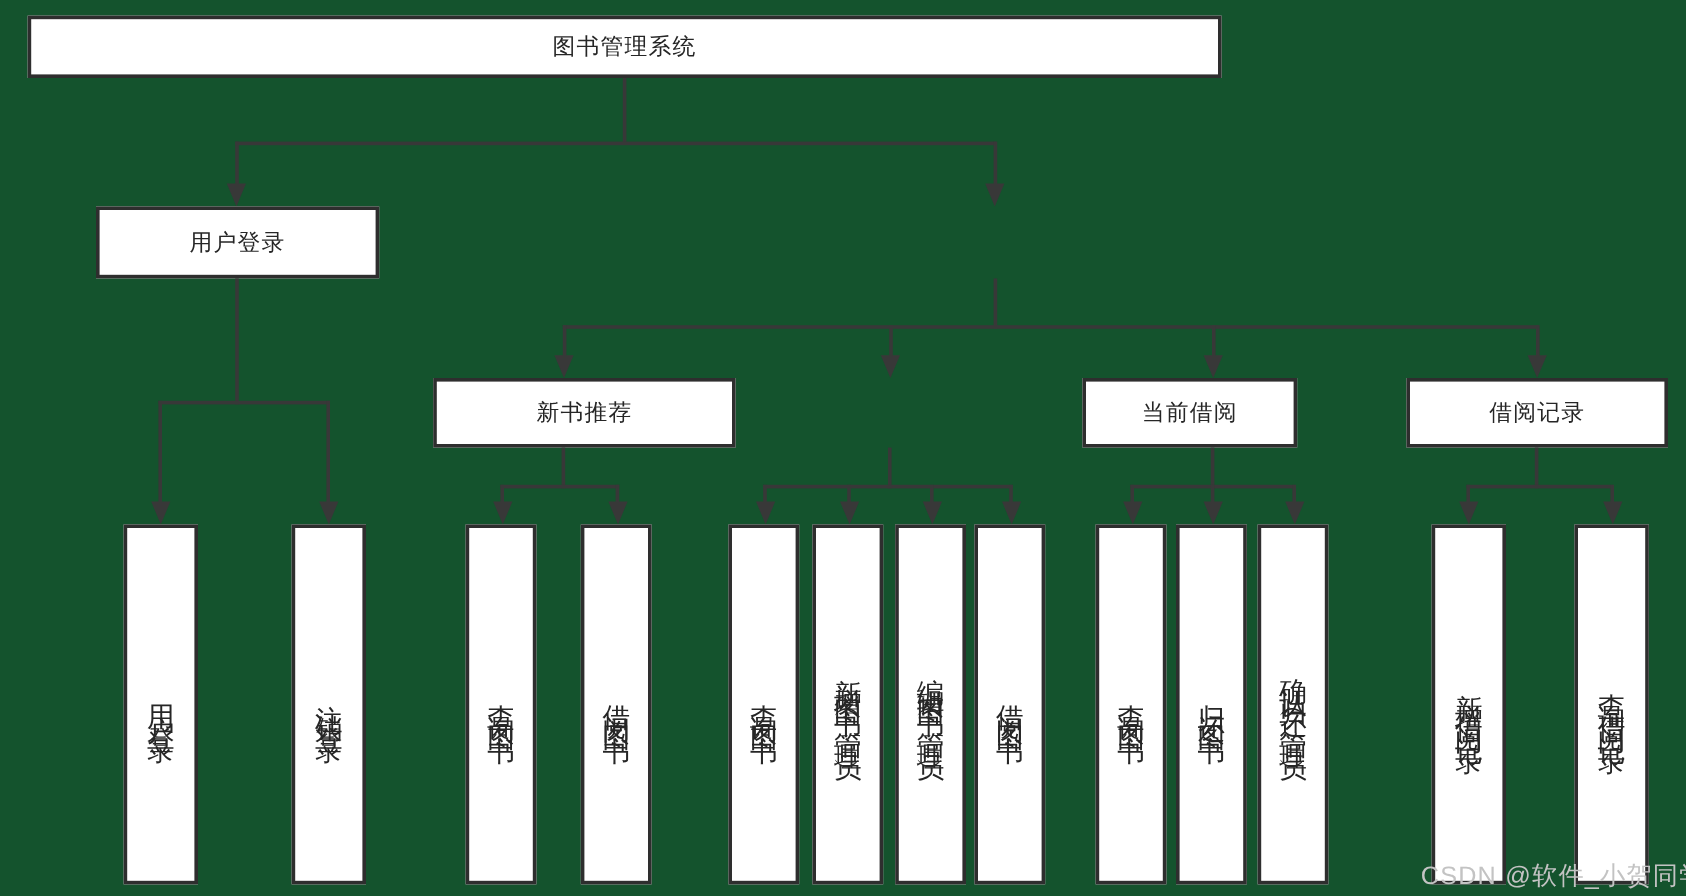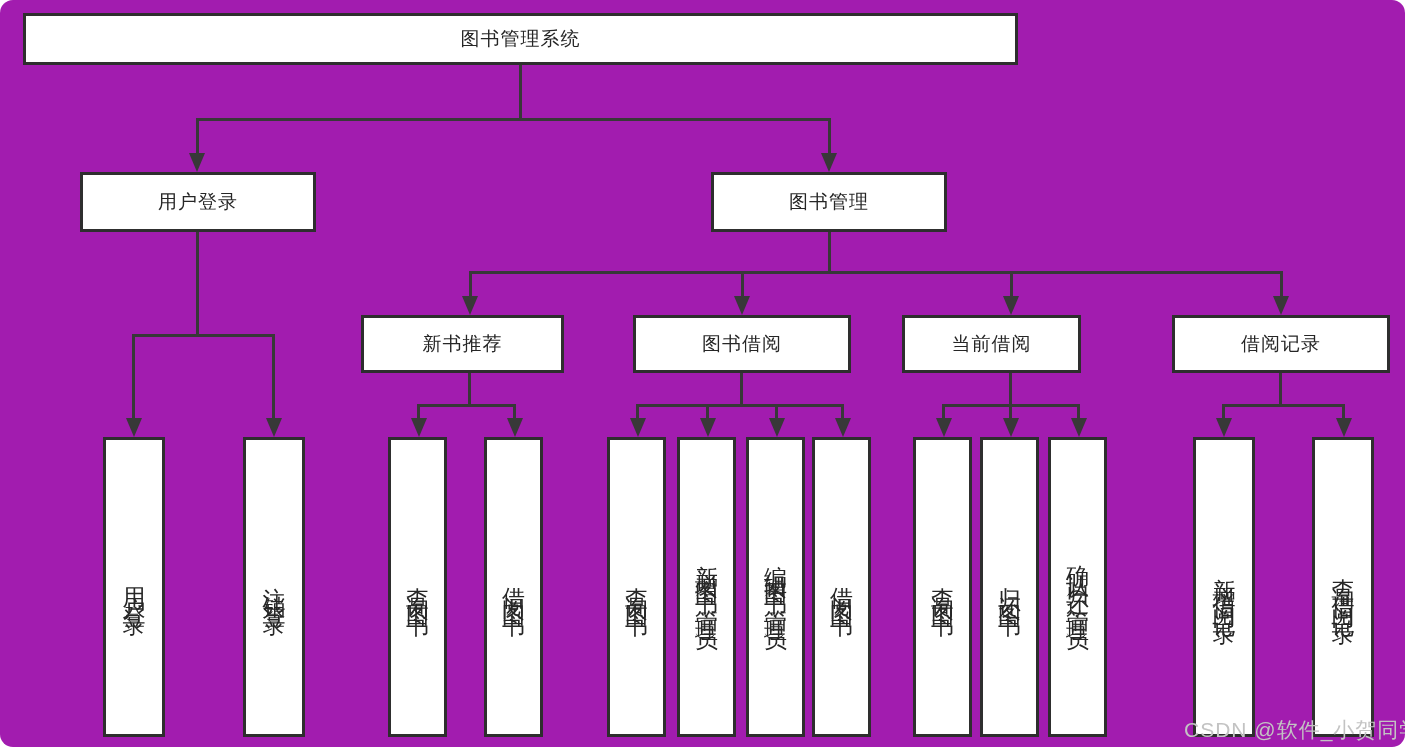--- a/index.html
+++ b/index.html
@@ -3,23 +3,22 @@
 <meta charset="utf-8">
 <style>
   * { margin: 0; padding: 0; box-sizing: border-box; }
   html, body { background: #ffffff; }
   body { font-family: "Liberation Sans", "DejaVu Sans", sans-serif; }
 
   .canvas {
     position: relative;
     width: 1405px;
     height: 747px;
-    background: #a21caf;
+    background: #14532d;
     overflow: hidden;
-    border-radius: 13px;
   }
 
   
   .node {
     position: absolute;
     border: 3px solid #2e2e2e;
     background: #ffffff;
     display: flex;
     align-items: center;
     justify-content: center;
@@ -70,47 +69,41 @@
   <div class="vline" style="left:519px; top:65px; height:55px;"></div>
   <div class="hline" style="left:196px; top:118px; width:634px;"></div>
   <div class="vline" style="left:196px; top:118px; height:38px;"></div>
   <div class="arrowhead" style="left:189px; top:153px;"></div>
   <div class="vline" style="left:828px; top:118px; height:38px;"></div>
   <div class="arrowhead" style="left:821px; top:153px;"></div>
 
   <div class="node h" style="left:80px; top:172px; width:236px; height:60px;">
     <span>用户登录</span>
   </div>
-  <div class="node h" style="left:711px; top:172px; width:236px; height:60px;">
-    <span>图书管理</span>
-  </div>
 
   <div class="vline" style="left:196px; top:232px; height:105px;"></div>
   <div class="hline" style="left:132px; top:334px; width:143px;"></div>
   <div class="vline" style="left:132px; top:334px; height:87px;"></div>
   <div class="arrowhead" style="left:126px; top:418px;"></div>
   <div class="vline" style="left:272px; top:334px; height:87px;"></div>
   <div class="arrowhead" style="left:266px; top:418px;"></div>
 
   <div class="vline" style="left:828px; top:232px; height:42px;"></div>
   <div class="hline" style="left:469px; top:271px; width:813px;"></div>
   <div class="vline" style="left:469px; top:271px; height:28px;"></div>
   <div class="arrowhead" style="left:462px; top:296px;"></div>
   <div class="vline" style="left:741px; top:271px; height:28px;"></div>
   <div class="arrowhead" style="left:734px; top:296px;"></div>
   <div class="vline" style="left:1010px; top:271px; height:28px;"></div>
   <div class="arrowhead" style="left:1003px; top:296px;"></div>
   <div class="vline" style="left:1280px; top:271px; height:28px;"></div>
   <div class="arrowhead" style="left:1273px; top:296px;"></div>
 
-  <div class="node h" style="left:361px; top:315px; width:203px; height:58px;">
+  <div class="node h" style="left:361px; top:315px; width:252px; height:58px;">
     <span>新书推荐</span>
-  </div>
-  <div class="node h" style="left:633px; top:315px; width:218px; height:58px;">
-    <span>图书借阅</span>
   </div>
   <div class="node h" style="left:902px; top:315px; width:179px; height:58px;">
     <span>当前借阅</span>
   </div>
   <div class="node h" style="left:1172px; top:315px; width:218px; height:58px;">
     <span>借阅记录</span>
   </div>
 
   <div class="vline" style="left:468px; top:373px; height:34px;"></div>
   <div class="hline" style="left:417px; top:404px; width:99px;"></div>

